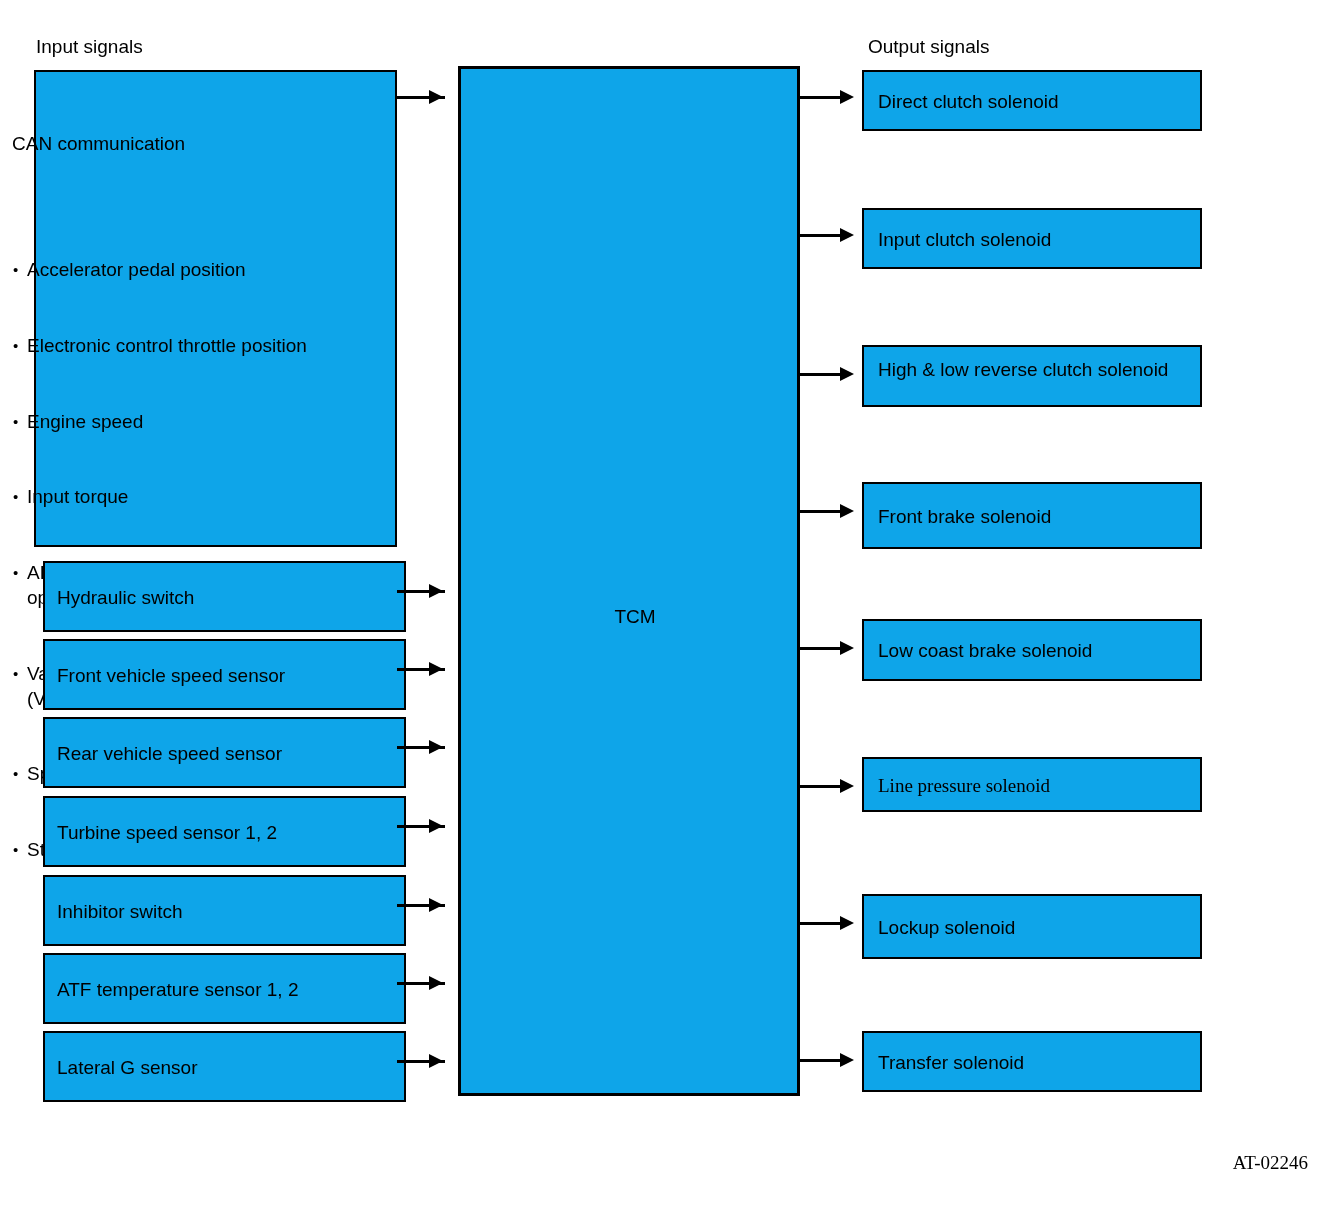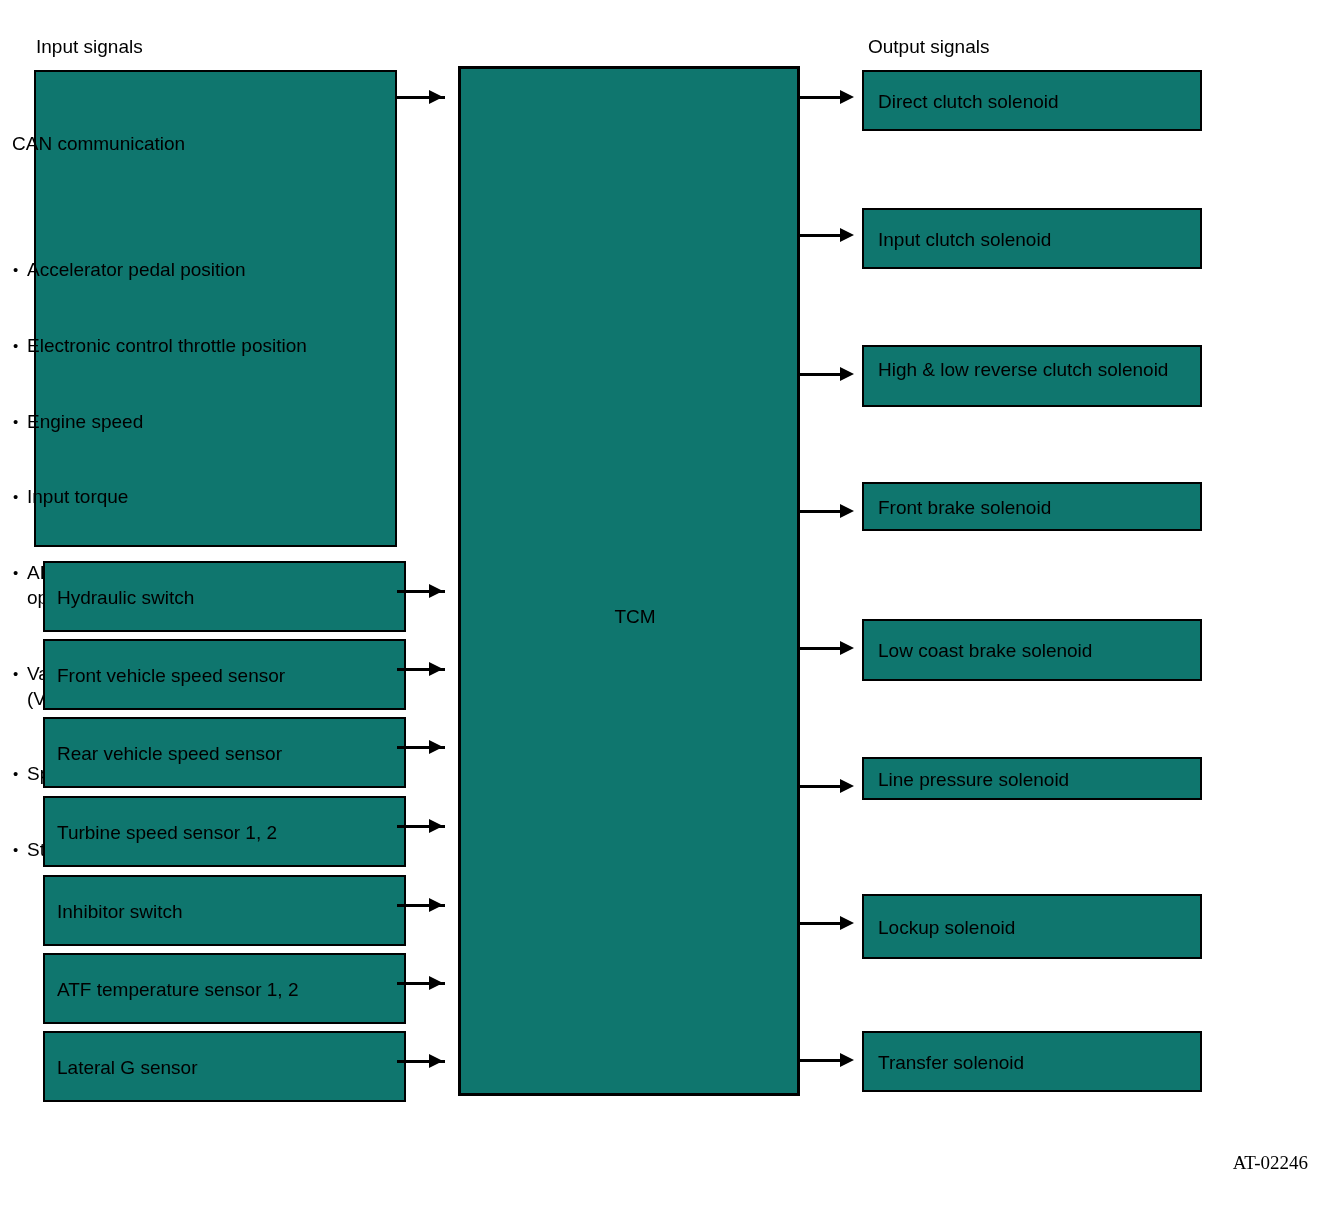--- a/index.html
+++ b/index.html
@@ -29,21 +29,21 @@
     color: #000;
   }
   #hdr-input  { left: 36px;  top: 36px; }
   #hdr-output { left: 868px; top: 36px; }
 
   
   .box {
     position: absolute;
     box-sizing: border-box;
     border: 2.5px solid #000000;
-    background: #0f766e;
+    background: #0ea5e9;
   }
   .box-text {
     position: absolute;
     font-size: 19px;
     line-height: 25px;
     color: #000;
     white-space: pre-wrap;
   }
 
   
@@ -217,27 +217,27 @@
 
   <div class="box out-box single" style="top:70px;  height:61px;">
     <span class="box-text">Direct clutch solenoid</span>
   </div>
   <div class="box out-box single" style="top:208px; height:61px;">
     <span class="box-text">Input clutch solenoid</span>
   </div>
   <div class="box out-box double" style="top:345px; height:62px;">
     <span class="box-text">High &amp; low reverse clutch solenoid</span>
   </div>
-  <div class="box out-box single" style="top:482px; height:49px;">
+  <div class="box out-box single" style="top:482px; height:67px;">
     <span class="box-text">Front brake solenoid</span>
   </div>
   <div class="box out-box single" style="top:619px; height:62px;">
     <span class="box-text">Low coast brake solenoid</span>
   </div>
-  <div class="box out-box single" style="top:757px; height:43px;">
+  <div class="box out-box single" style="top:757px; height:55px;font-family:Liberation Serif, serif;">
     <span class="box-text">Line pressure solenoid</span>
   </div>
   <div class="box out-box single" style="top:894px; height:65px;">
     <span class="box-text">Lockup solenoid</span>
   </div>
   <div class="box out-box single" style="top:1031px; height:61px;">
     <span class="box-text">Transfer solenoid</span>
   </div>
 
   <div class="arrow-line" style="left:800px; top:96px;   width:48px;"></div>

